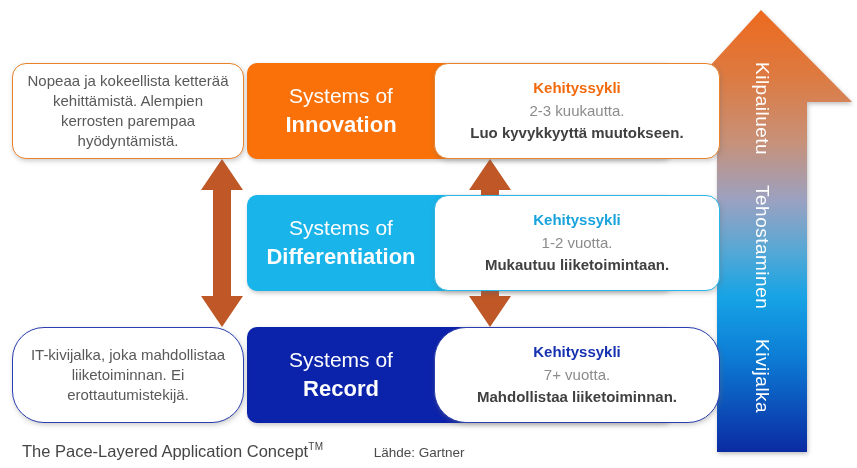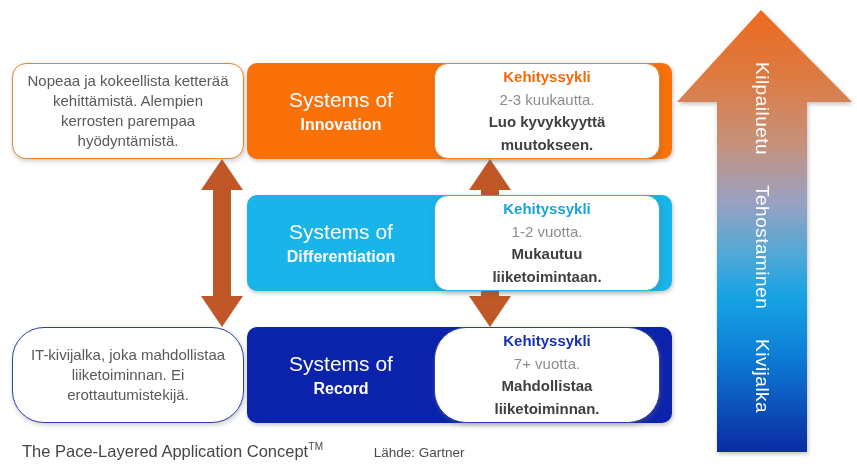--- a/index.html
+++ b/index.html
@@ -21,31 +21,31 @@
   .row-innovation .band      { background:#f97108; }
   .row-differentiation .band { background:#18b4ea; }
   .row-record .band          { background:#0b22ab; }
 
   .band-label {
     position:absolute; left:235px; width:188px; top:0; height:100%;
     display:flex; flex-direction:column; justify-content:center; align-items:center;
     color:#fdfdfd; line-height:1.35; text-align:center;
   }
   .band-line1 { font-size:21px; font-weight:400; }
-  .band-line2 { font-size:16px; font-weight:700; }
+  .band-line2 { font-size:22px; font-weight:700; }
 
   .side-box {
     position:absolute; top:0; height:96px; background:#ffffff;
     border-radius:14px; box-sizing:border-box;
     display:flex; flex-direction:column; justify-content:center; align-items:center;
     text-align:center; box-shadow:1px 2px 5px rgba(110,110,110,0.35);
     border:1.5px solid #999;
   }
   .left-box  { left:0; width:232px; padding:8px 14px; font-size:15px; color:#595959; line-height:1.32; }
-  .right-box { left:422px; width:226px; padding:4px 20px; line-height:1.5; }
+  .right-box { left:422px; width:286px; padding:4px 20px; line-height:1.5; }
 
   .row-innovation .side-box      { border-color:#e9832c; }
   .row-differentiation .side-box { border-color:#29b5e8; }
   .row-record .side-box          { border-color:#2a3eae;border-radius:32px; }
 
   .cycle-title { font-weight:700; font-size:15px; }
   .row-innovation .cycle-title      { color:#f26a0d; }
   .row-differentiation .cycle-title { color:#18a3dd; }
   .row-record .cycle-title          { color:#1531b0; }
   .cycle-duration { font-size:15px; color:#8c8c8c; }

